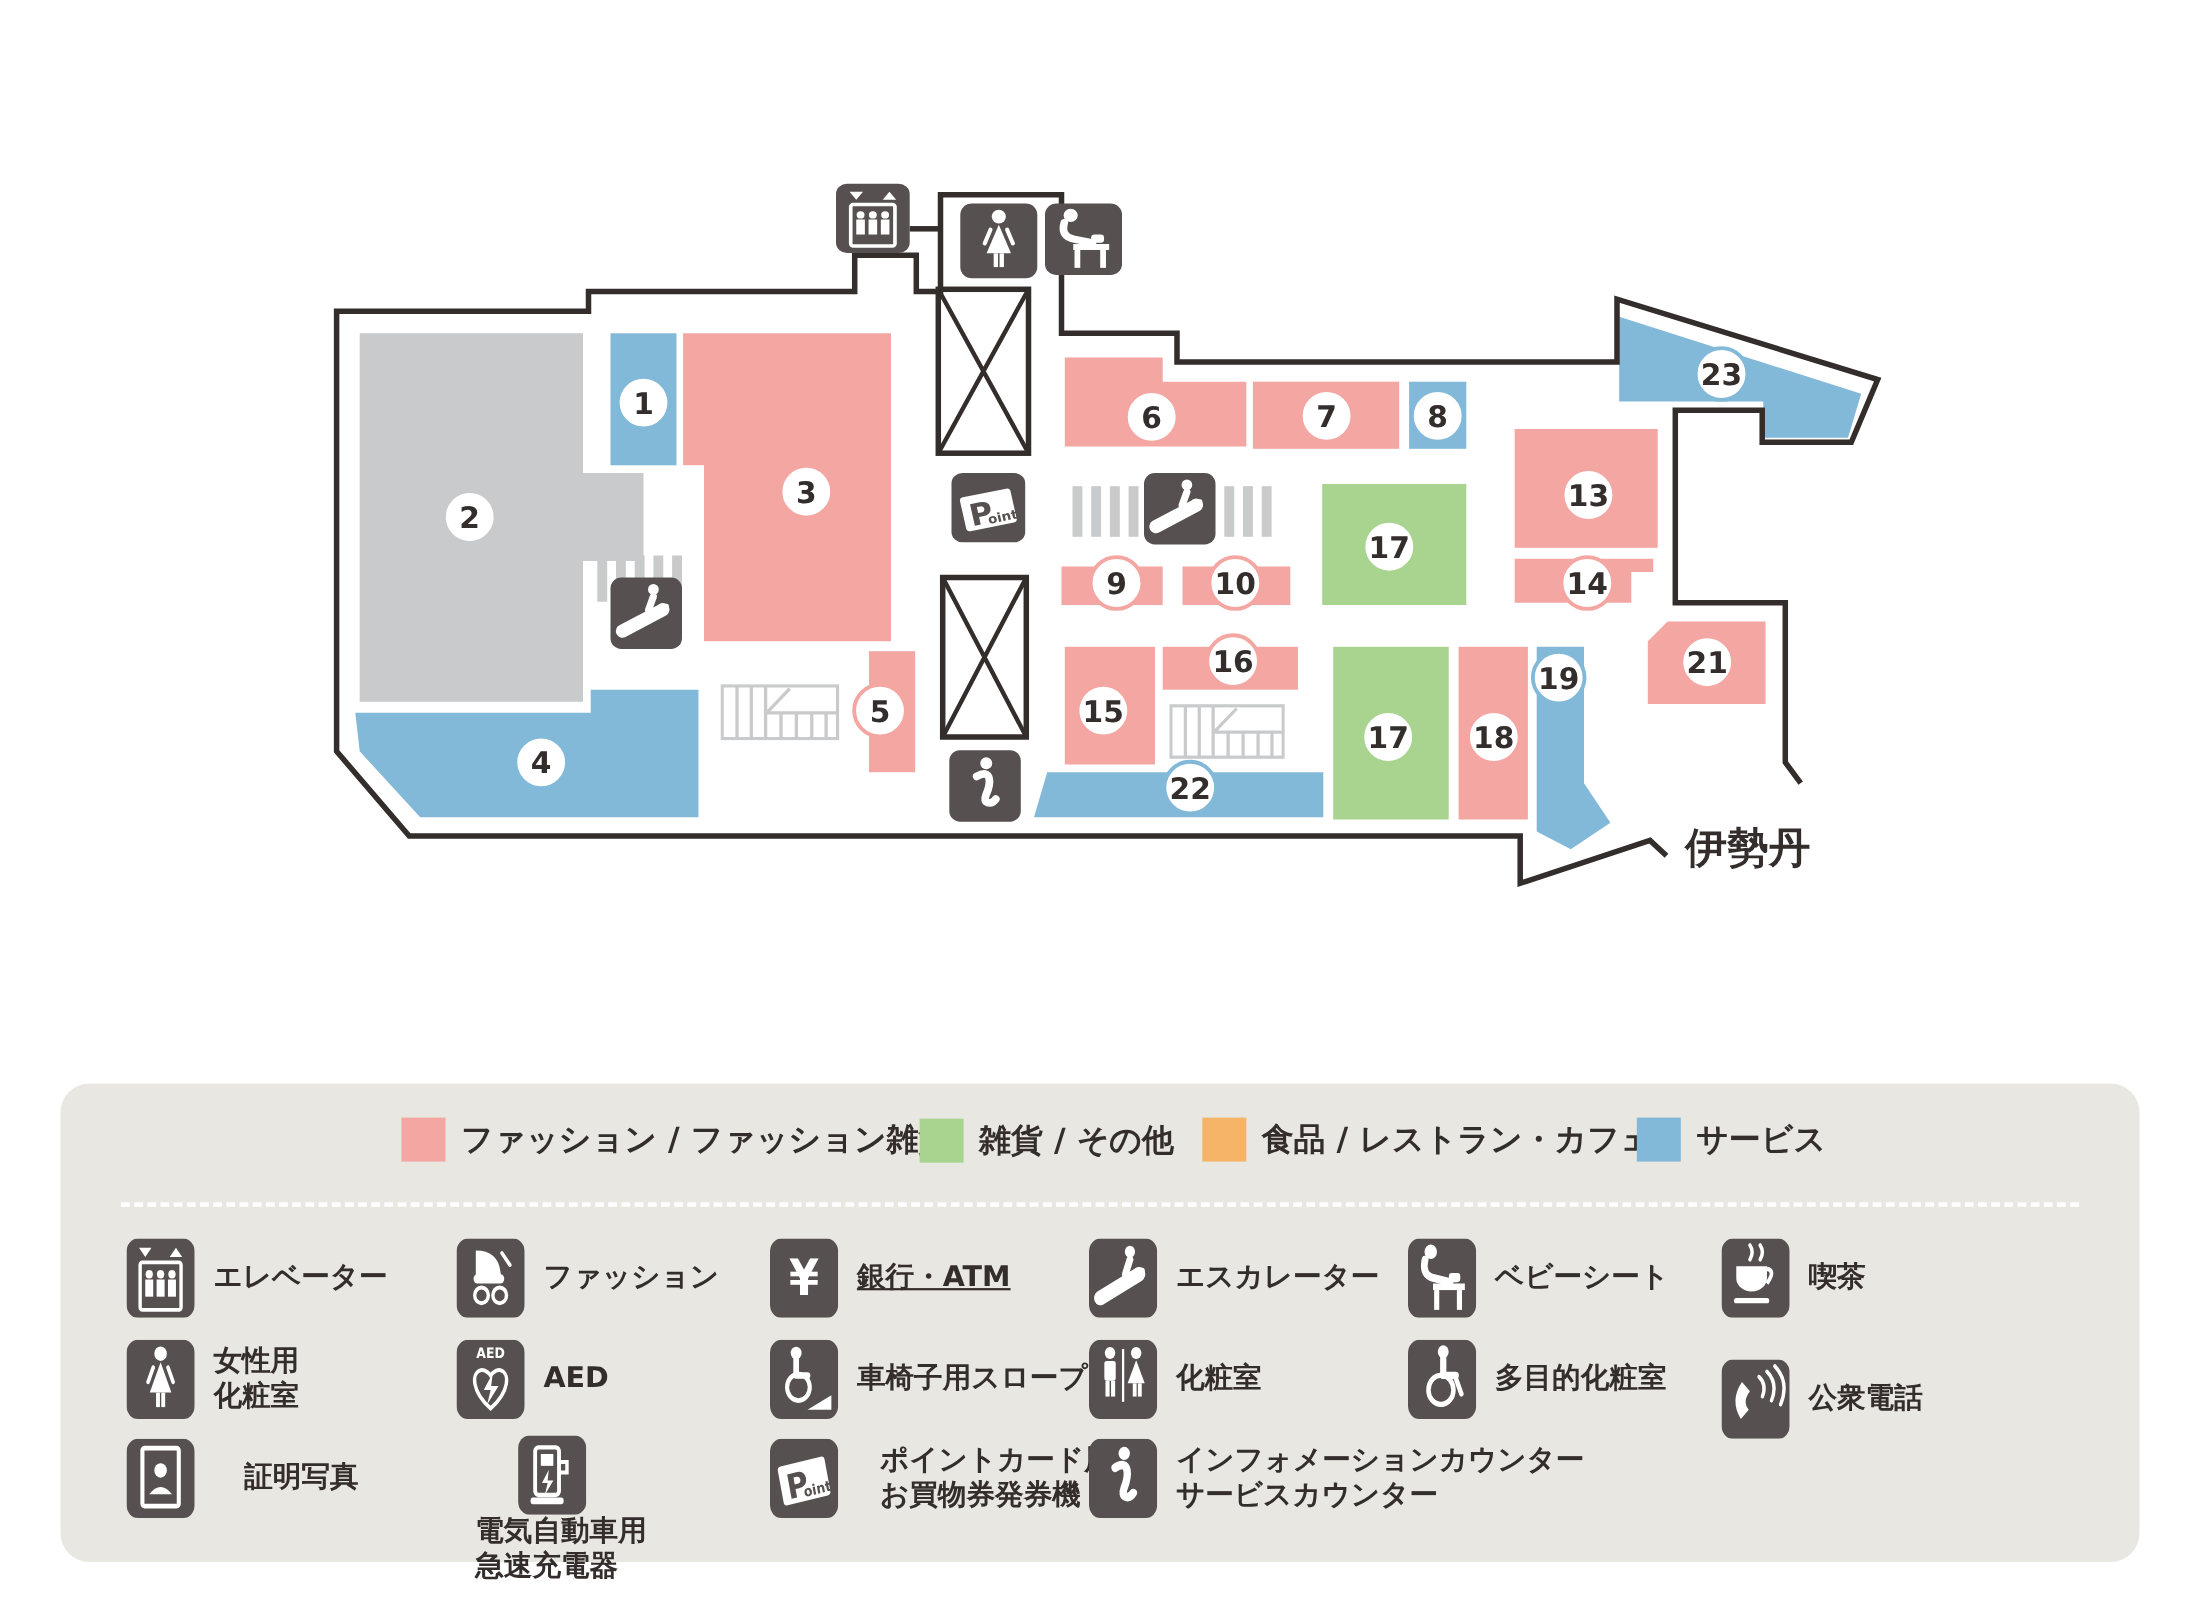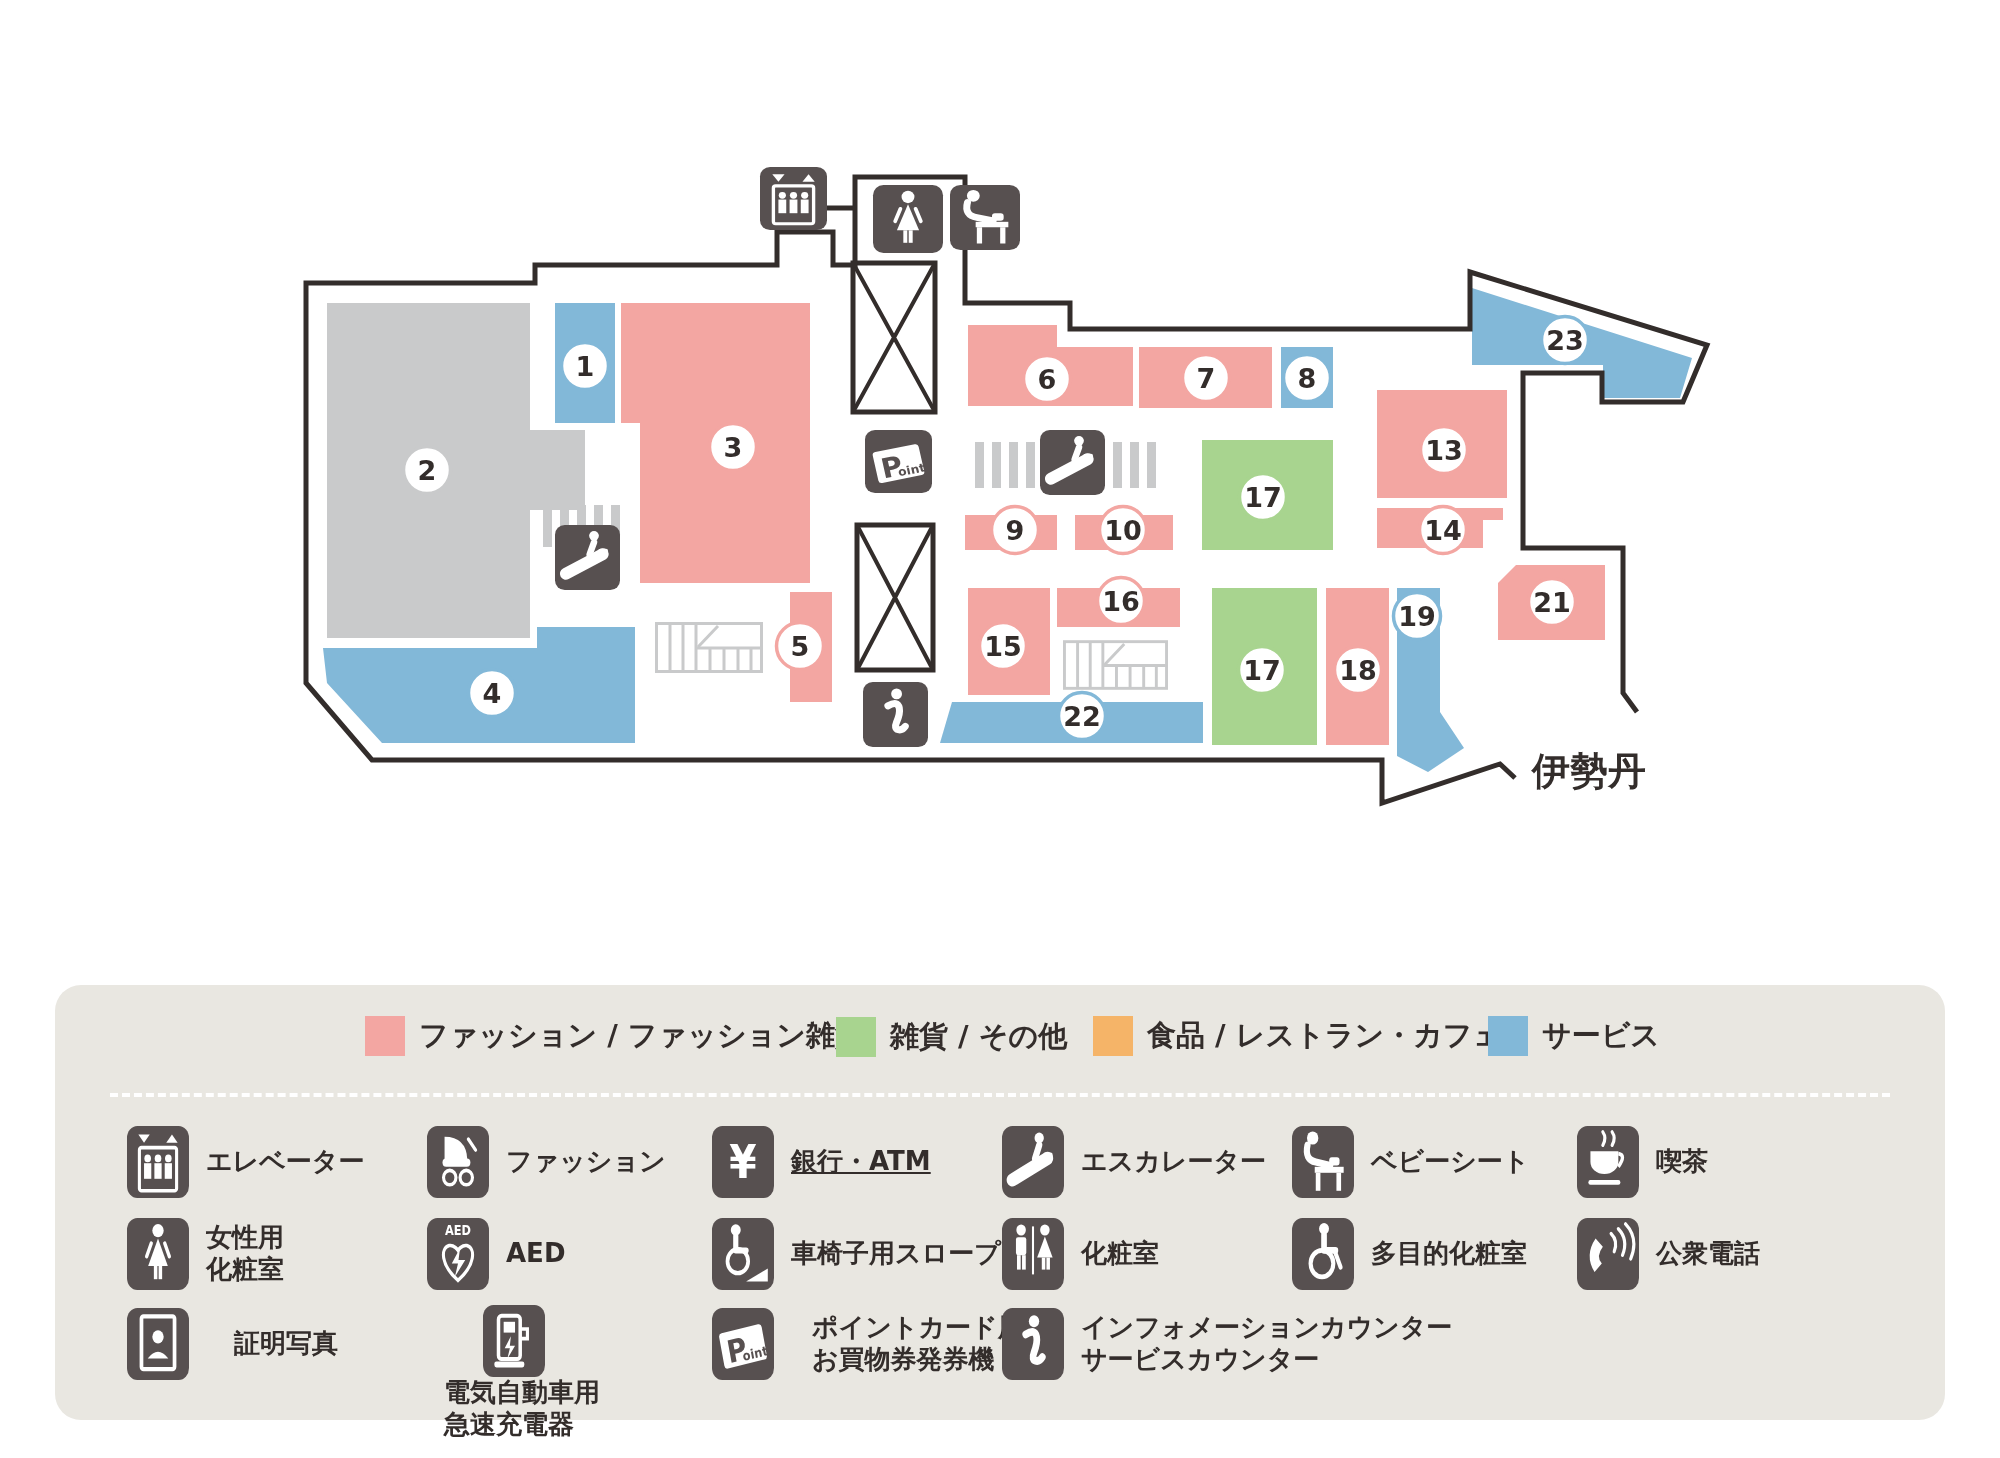--- a/index.html
+++ b/index.html
@@ -7,21 +7,21 @@
          font-family:"DejaVu Sans",sans-serif;color:#332d2b;}
   .map-svg{position:absolute;left:0;top:0;}
   .legend-panel{position:absolute;left:55px;top:985px;width:1890px;height:435px;
                 background:#e9e7e1;border-radius:26px;}
   .legend-divider{position:absolute;left:55px;top:108px;width:1780px;height:0;
                   border-top:4px dashed #ffffff;}
   .cat-item{position:absolute;top:30px;display:flex;align-items:center;height:42px;}
   .cat-swatch{width:40px;height:40px;display:inline-block;flex:0 0 auto;}
   .cat-label{margin-left:14px;font-size:29px;font-weight:bold;white-space:nowrap;}
   .cat-0{left:310px;} .cat-1{left:781px;align-items:flex-end;} .cat-2{left:1038px;} .cat-3{left:1433px;}
-  .fac-item{position:absolute;display:flex;align-items:center;height:78px;margin-left:12px;}
+  .fac-item{position:absolute;display:flex;align-items:center;height:78px;}
   .fac-tile{width:62px;height:72px;flex:0 0 auto;}
   .fac-label{margin-left:17px;font-size:26px;font-weight:bold;white-space:pre-line;line-height:1.22;}
 </style>
 </head>
 <body>
 
 <div class="stage">
 
   <svg class="map-svg" width="2000" height="965" viewBox="0 0 2000 965">
     <defs>
@@ -367,21 +367,21 @@
           </svg>
           <span class="fac-label">化粧室</span>
         </span>
         <span class="fac-item" style="left: 1225px; top: 230px;">
           <svg class="fac-tile" viewBox="0 0 60 60" preserveAspectRatio="none">
             <rect width="60" height="60" rx="10" fill="#575050"></rect>
             <use href="#glyph-accessible" width="60" height="60"></use>
           </svg>
           <span class="fac-label">多目的化粧室</span>
         </span>
-        <span class="fac-item" style="left: 1510px; top: 230px;">
+        <span class="fac-item" style="left: 1510px; top: 248px;">
           <svg class="fac-tile" viewBox="0 0 60 60" preserveAspectRatio="none">
             <rect width="60" height="60" rx="10" fill="#575050"></rect>
             <use href="#glyph-phone" width="60" height="60"></use>
           </svg>
           <span class="fac-label">公衆電話</span>
         </span>
         <span class="fac-item" style="left: 60px; top: 320px; gap: 28px;">
           <svg class="fac-tile" viewBox="0 0 60 60" preserveAspectRatio="none">
             <rect width="60" height="60" rx="10" fill="#575050"></rect>
             <use href="#glyph-photo" width="60" height="60"></use>

